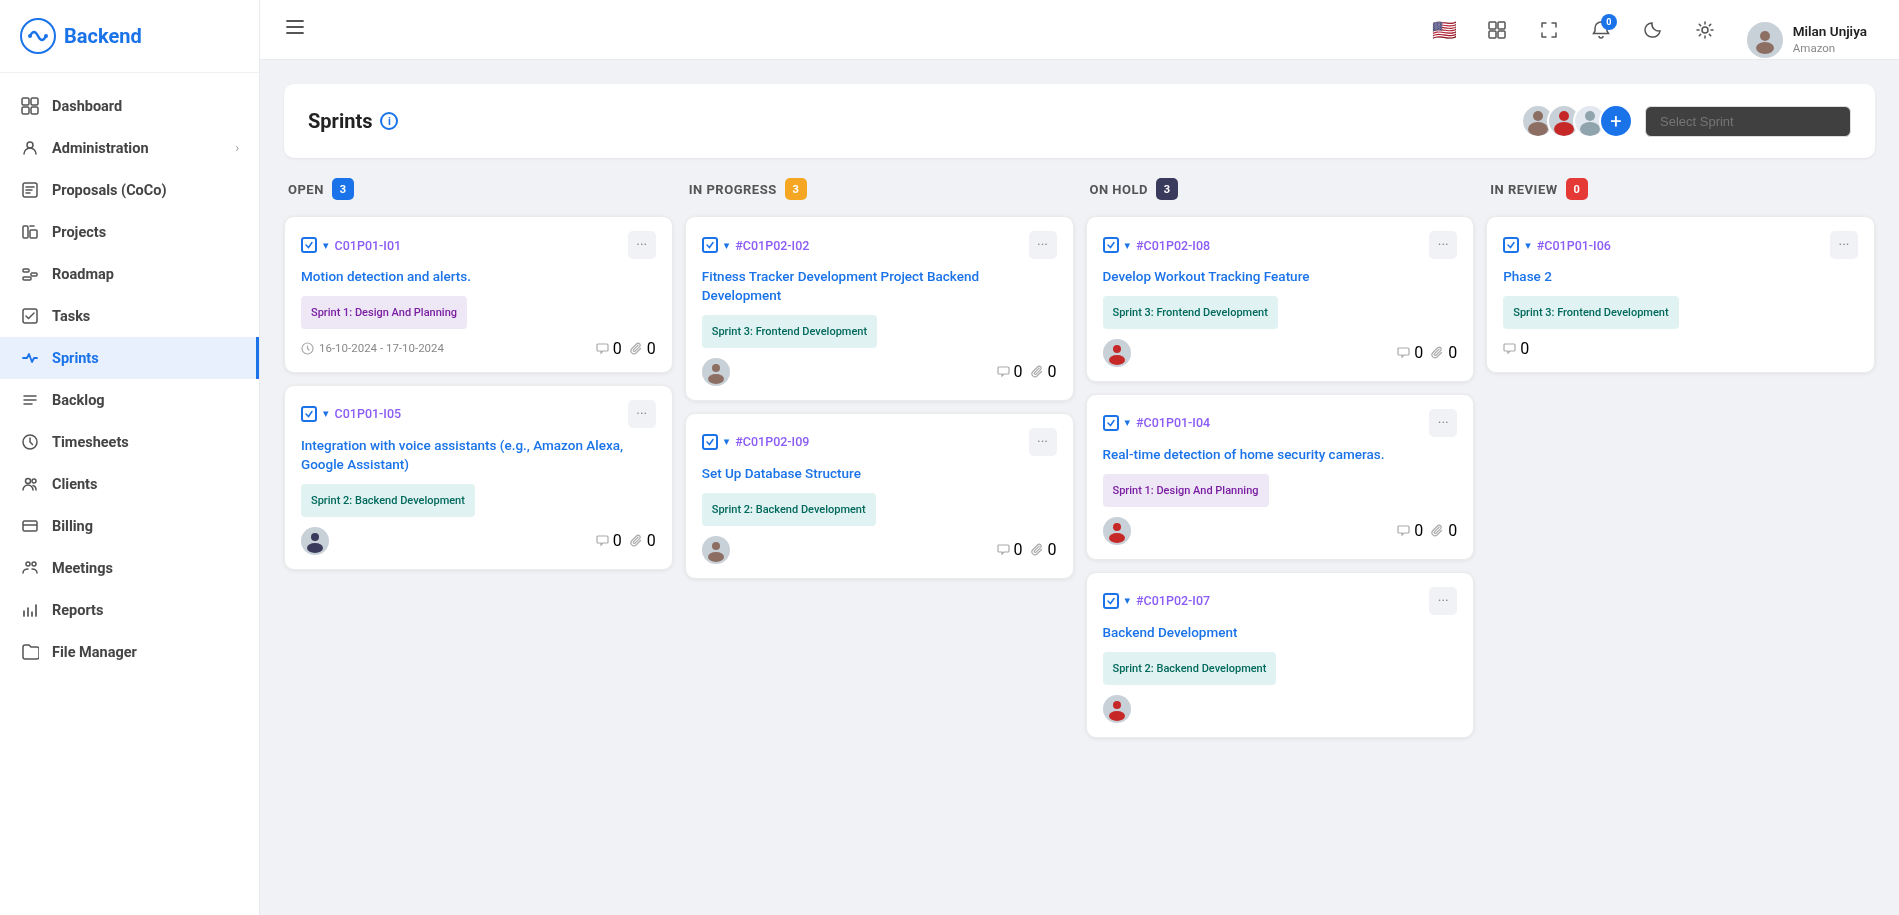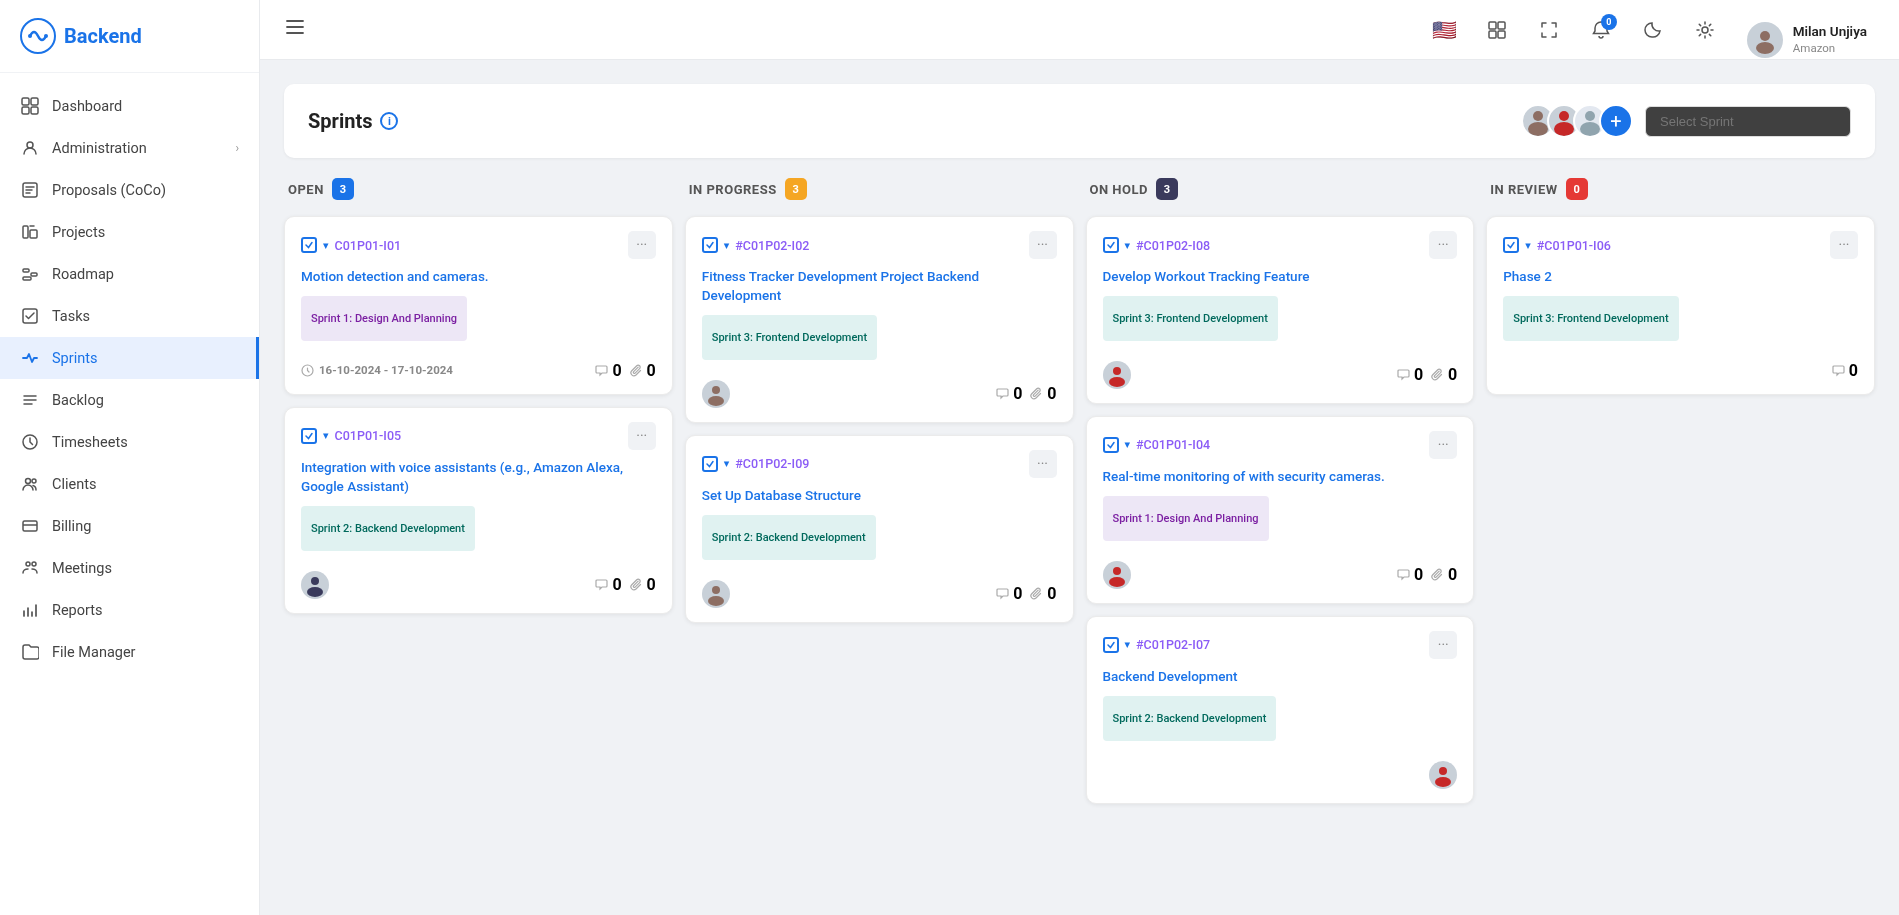--- a/index.html
+++ b/index.html
@@ -58,21 +58,21 @@
       display: flex;
       align-items: center;
       justify-content: center;
       flex-shrink: 0;
     }
     .nav-item .nav-chevron {
       margin-left: auto;
       font-size: 12px;
       color: #999;
     }
-    .nav-item .nav-label { flex: 1; }
+    .nav-item .nav-label { flex: 1; font-weight: bold; }
 
     
     .main {
       flex: 1;
       display: flex;
       flex-direction: column;
       overflow: hidden;
     }
 
     
@@ -311,33 +311,32 @@
     .card-title {
       font-size: 13.5px;
       color: #1a73e8;
       font-weight: 500;
       margin-bottom: 10px;
       line-height: 1.4;
       cursor: pointer;
     }
     .sprint-tag {
       display: inline-block;
-      padding: 16px 10px;
+      padding: 10px 10px;
       border-radius: 4px;
       font-size: 11px;
       font-weight: 500;
-      margin-bottom: 20px;
+      margin-bottom: 10px;
     }
     .tag-purple { background: #ede7f6; color: #7b1fa2; }
     .tag-teal { background: #e0f2f1; color: #00695c; }
     .card-footer {
       display: flex;
       align-items: center;
-      justify-content: flex-end;
-      font-weight: bold;
+      justify-content: space-between;
     }
     .card-date {
       display: flex;
       align-items: center;
       gap: 5px;
       font-size: 11.5px;
       color: #888;
     }
     .card-stat {
       display: flex;
@@ -631,21 +630,21 @@
               <div class="card-checkbox">
                 <svg width="10" height="10" viewBox="0 0 10 10">
                     <path d="M2 5l2.5 2.5L8 2.5" stroke="#1a73e8" stroke-width="1.5" fill="none" stroke-linecap="round"></path>
                   </svg>
               </div>
               <span class="card-chevron">▾</span>
               <span class="card-id">C01P01-I01</span>
             </div>
             <div class="card-menu">···</div>
           </div>
-          <div class="card-title">Motion detection and cameras.</div>
+          <div class="card-title">Motion detection and alerts.</div>
           <div class="sprint-tag tag-purple">Sprint 1: Design And Planning</div>
           <div class="card-footer">
             <div class="card-date">
               <svg width="13" height="13" viewBox="0 0 13 13" fill="none">
                   <circle cx="6.5" cy="6.5" r="5.5" stroke="#aaa" stroke-width="1.2"></circle>
                   <path d="M6.5 4v2.5l1.5 1.5" stroke="#aaa" stroke-width="1.2" stroke-linecap="round"></path>
                 </svg>
               <span>16-10-2024 - 17-10-2024</span>
             </div>
             <div class="card-footer-right">
@@ -841,21 +840,21 @@
               <div class="card-checkbox">
                 <svg width="10" height="10" viewBox="0 0 10 10">
                     <path d="M2 5l2.5 2.5L8 2.5" stroke="#1a73e8" stroke-width="1.5" fill="none" stroke-linecap="round"></path>
                   </svg>
               </div>
               <span class="card-chevron">▾</span>
               <span class="card-id">#C01P01-I04</span>
             </div>
             <div class="card-menu">···</div>
           </div>
-          <div class="card-title">Real-time monitoring of with security cameras.</div>
+          <div class="card-title">Real-time detection of home security cameras.</div>
           <div class="sprint-tag tag-purple">Sprint 1: Design And Planning</div>
           <div class="card-footer">
             <div class="card-avatar">
               <svg width="24" height="24" viewBox="0 0 24 24">
                   <circle cx="12" cy="8" r="4" fill="#c62828"></circle>
                   <ellipse cx="12" cy="19" rx="8" ry="5" fill="#c62828"></ellipse>
                 </svg>
             </div>
             <div class="card-footer-right">
               <div class="card-stat">

